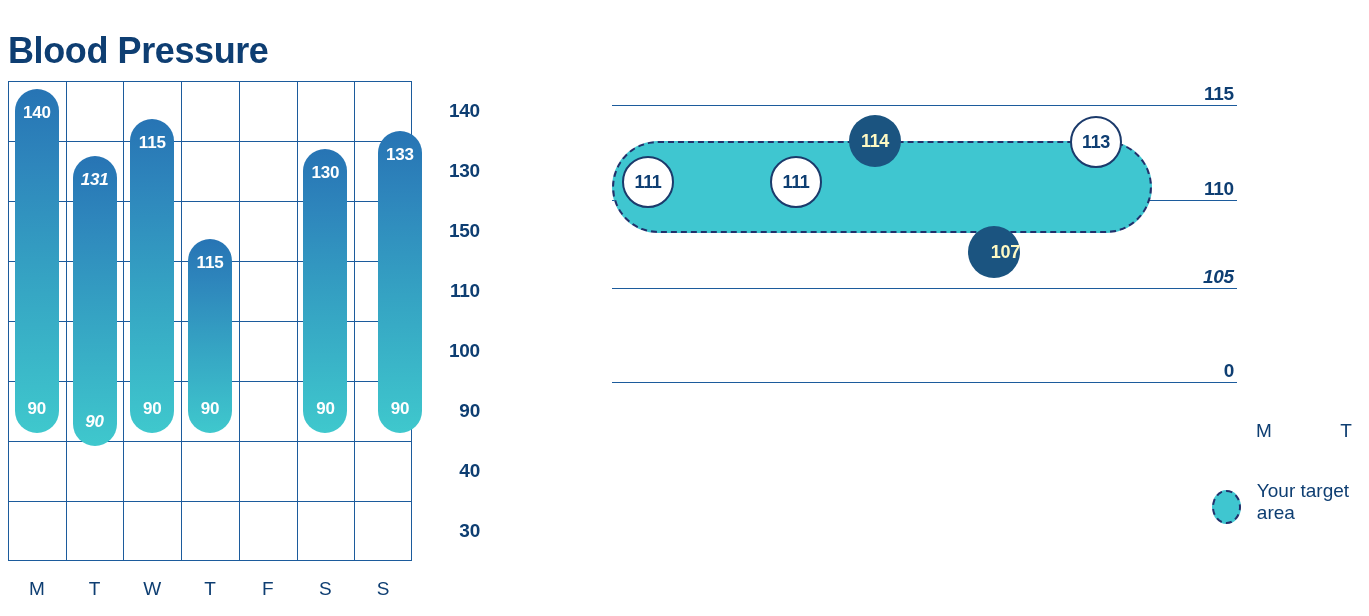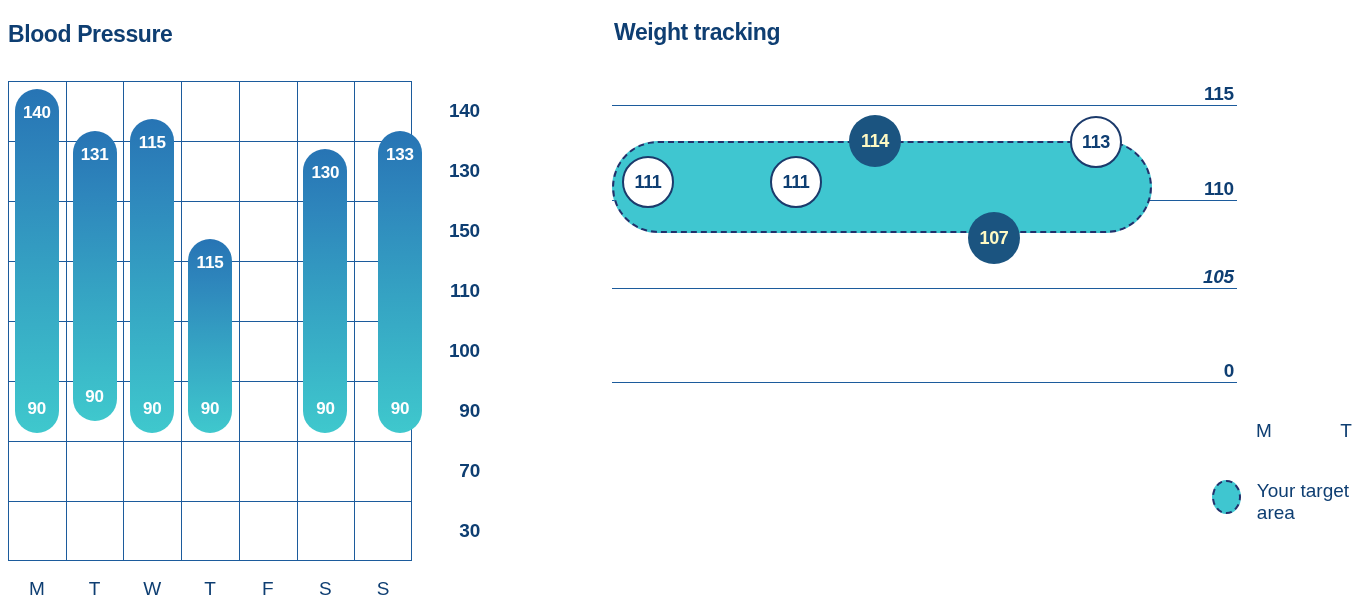--- a/index.html
+++ b/index.html
@@ -11,21 +11,21 @@
     overflow: hidden;
   }
   #root { position: relative; width: 1369px; height: 616px; }
 
   .panel { position: absolute; top: 0; height: 616px; }
   #bp-panel { left: 0; width: 600px; }
   #wt-panel { left: 600px; width: 769px; }
 
   .chart-title {
     position: absolute;
-    font-size: 23px;
+    font-size: 36px;
     font-weight: bold;
     color: #0e3e72;
     letter-spacing: -0.4px;
     white-space: nowrap;
   }
   #bp-title { left: 8px; top: 6px; }
   #wt-title { left: 14px; top: 4px; }
 
   
   #bp-plot {
@@ -120,21 +120,21 @@
     color: #fef9c3;
   }
 
   #wt-xaxis { position: absolute; left: 600px; top: 420px; width: 640px; height: 30px; }
   #wt-xaxis span {
     position: absolute; top: 0;
     width: 60px; text-align: center;
     font-size: 19px; color: #0e3e72;
   }
 
-  #wt-legend { position: absolute; left: 612px; top: 480px; display: flex; align-items: flex-start; }
+  #wt-legend { position: absolute; left: 612px; top: 480px; display: flex; align-items: flex-end; }
   #legend-swatch {
     width: 34px; height: 34px; border-radius: 50%;
     background: #3fc6d0; border: 2px dashed #21306b;
   }
   #legend-label { margin-left: 16px; font-size: 19px; color: #0e3e72; }
 </style>
 </head>
 <body>
 
 <div id="root">
@@ -160,21 +160,21 @@
           <div class="hline" style="top: 300px;"></div>
           <div class="hline" style="top: 360px;"></div>
           <div class="hline" style="top: 420px;"></div>
           <div class="hline" style="top: 479px;"></div>
         </div>
       <div id="bp-bars">
           <div class="bp-bar" style="left: 6.85714px; top: 8px; height: 344px;">
             <span class="bv top">140</span>
             <span class="bv bot">90</span>
           </div>
-          <div class="bp-bar" style="left: 64.5714px; top: 50px; height: 290px;">
+          <div class="bp-bar" style="left: 64.5714px; top: 75px; height: 290px; font-style: italic;">
             <span class="bv top">131</span>
             <span class="bv bot">90</span>
           </div>
           <div class="bp-bar" style="left: 122.286px; top: 38px; height: 314px;">
             <span class="bv top">115</span>
             <span class="bv bot">90</span>
           </div>
           <div class="bp-bar" style="left: 180px; top: 158px; height: 194px;">
             <span class="bv top">115</span>
             <span class="bv bot">90</span>
@@ -199,45 +199,44 @@
         <span style="left: 288.429px;">S</span>
         <span style="left: 346.143px;">S</span>
       </div>
     <div id="bp-yaxis">
         <span style="top: 19px;">140</span>
         <span style="top: 79px;">130</span>
         <span style="top: 139px;">150</span>
         <span style="top: 199px;">110</span>
         <span style="top: 259px;">100</span>
         <span style="top: 319px;">90</span>
-        <span style="top: 379px;">70</span>
+        <span style="top: 379px;">40</span>
         <span style="top: 439px;">30</span>
       </div>
   </section>
 
   <section class="panel" id="wt-panel">
-    <h1 class="chart-title" id="wt-title">Weight tracking</h1>
 
     <div id="wt-plot">
         <div class="wt-line" style="top: 322px;"></div>
         <div class="wt-line" style="top: 228px;"></div>
         <div class="wt-line" style="top: 140px;"></div>
         <div class="wt-line" style="top: 45px;"></div>
       <div id="wt-band" style="left: 0px; top: 81px; width: 540px; height: 92px;"></div>
       <div id="wt-dots">
           <div class="wt-dot light" style="left: 10px; top: 96px;">
             <span>111</span>
           </div>
           <div class="wt-dot light" style="left: 158px; top: 96px;">
             <span>111</span>
           </div>
           <div class="wt-dot dark" style="left: 237px; top: 55px;">
             <span>114</span>
           </div>
-          <div class="wt-dot dark" style="left: 356px; top: 152px;">
+          <div class="wt-dot dark" style="left: 356px; top: 166px; justify-content: flex-end;">
             <span>107</span>
           </div>
           <div class="wt-dot light" style="left: 458px; top: 56px;">
             <span>113</span>
           </div>
         </div>
     </div>
 
     <div id="wt-yaxis">
         <span style="top: 23px;">115</span>

